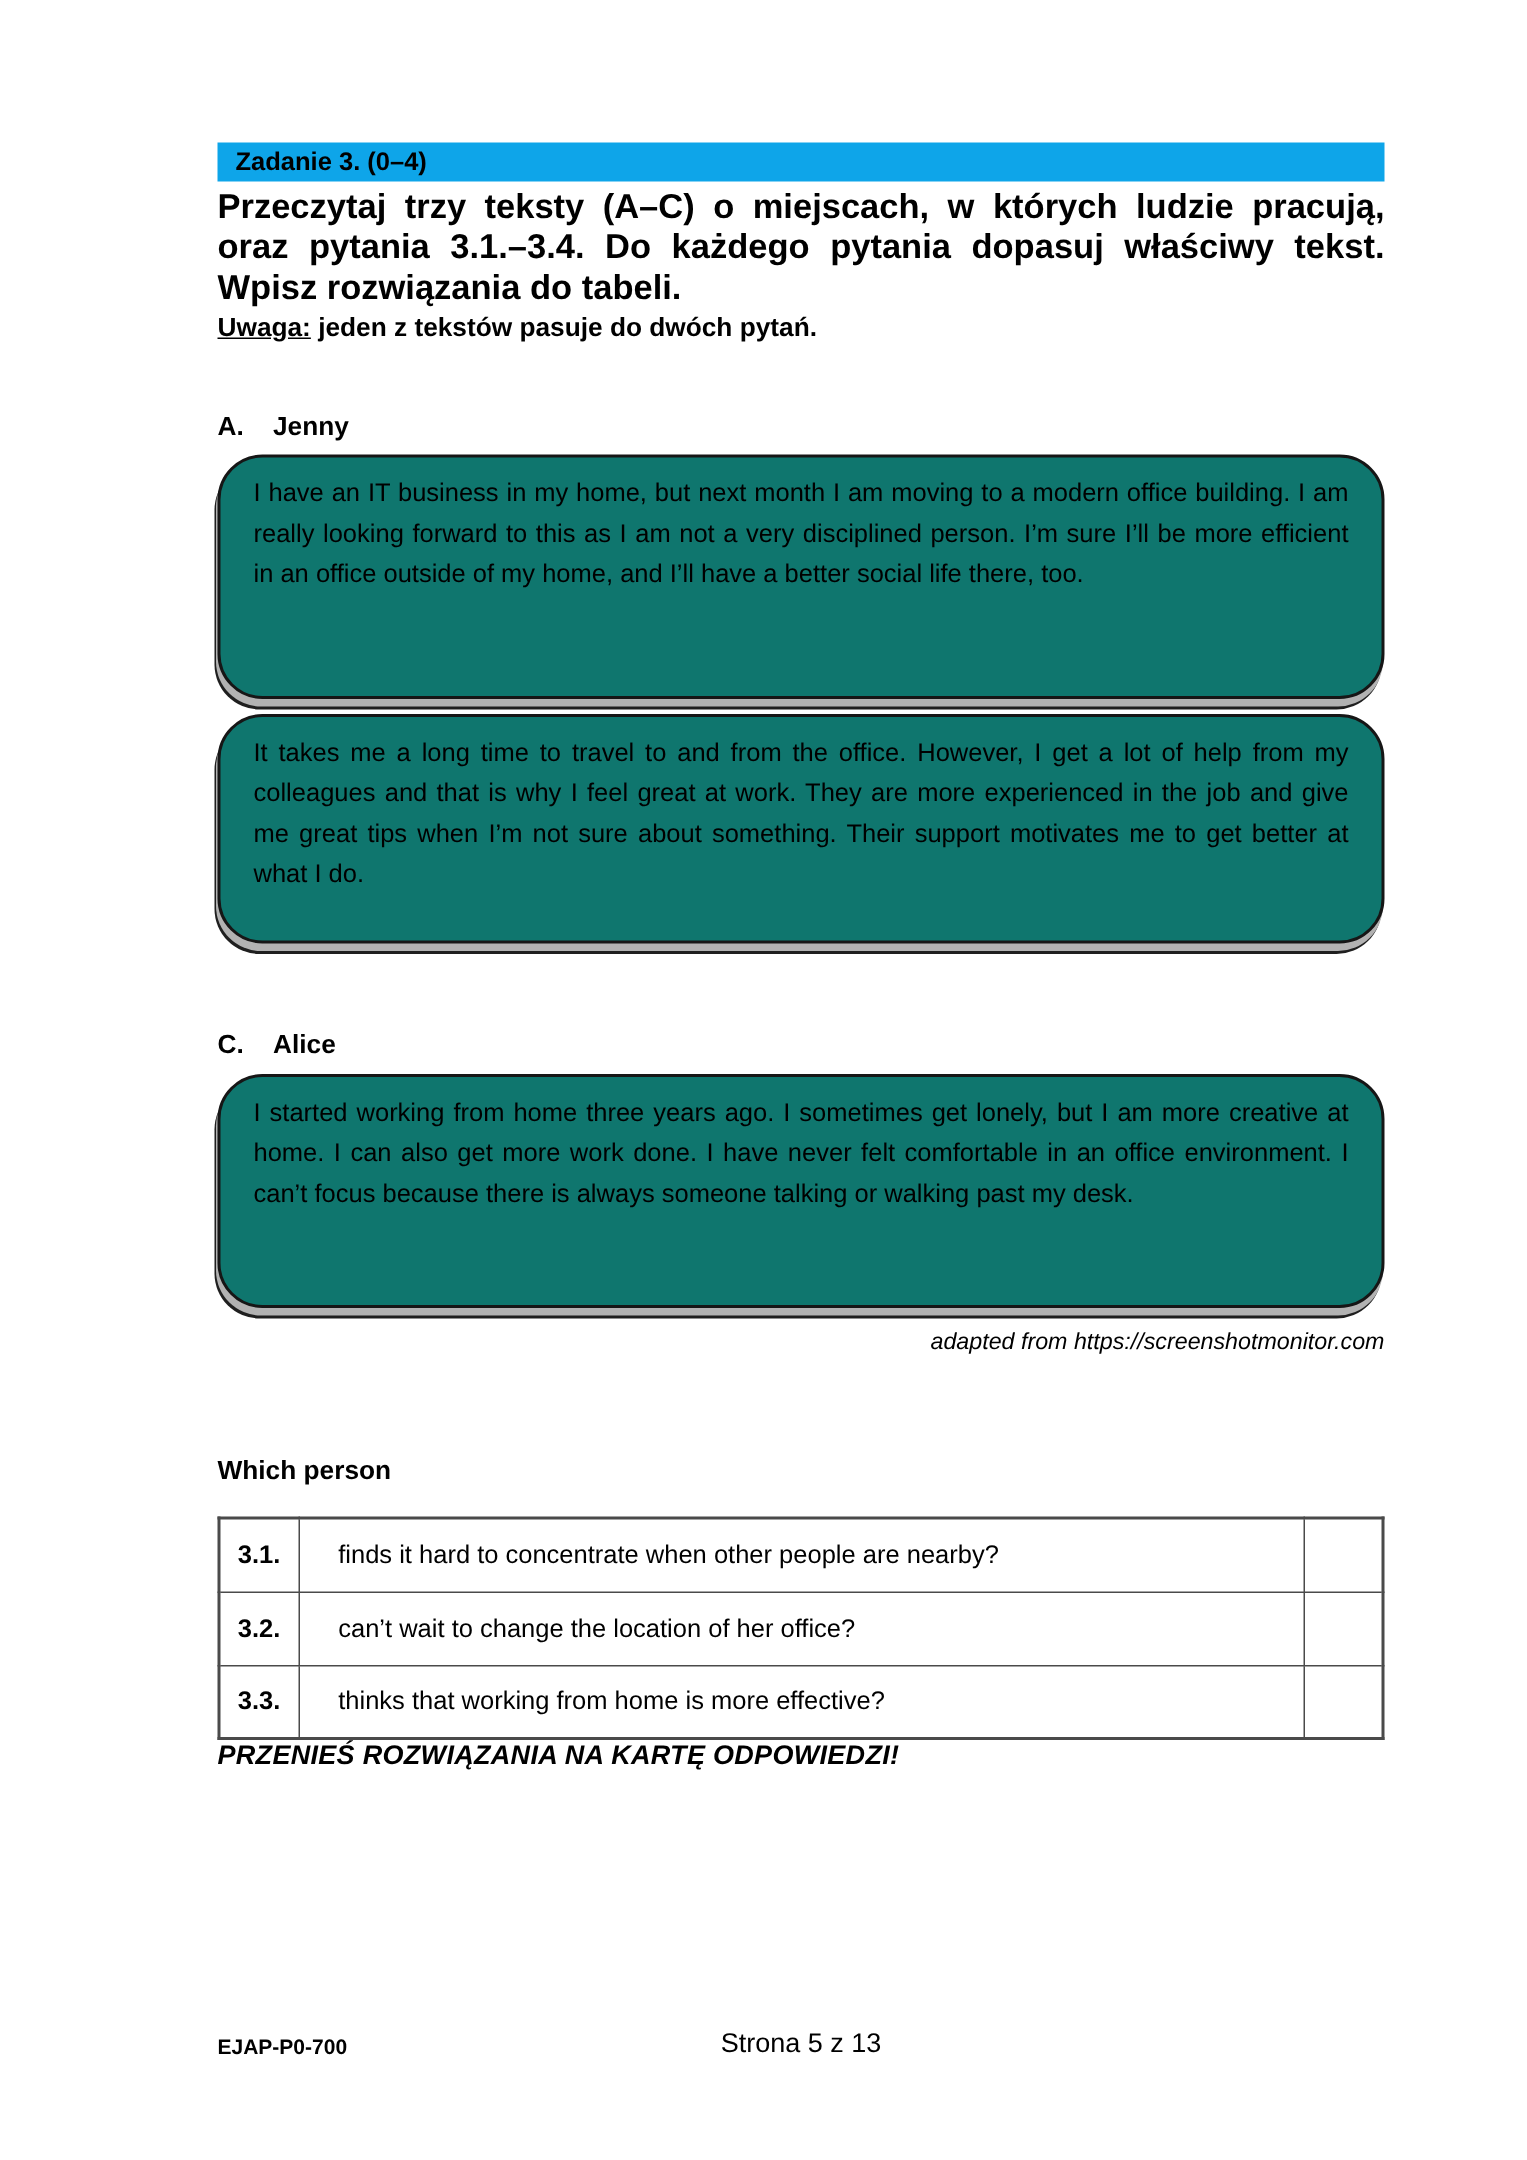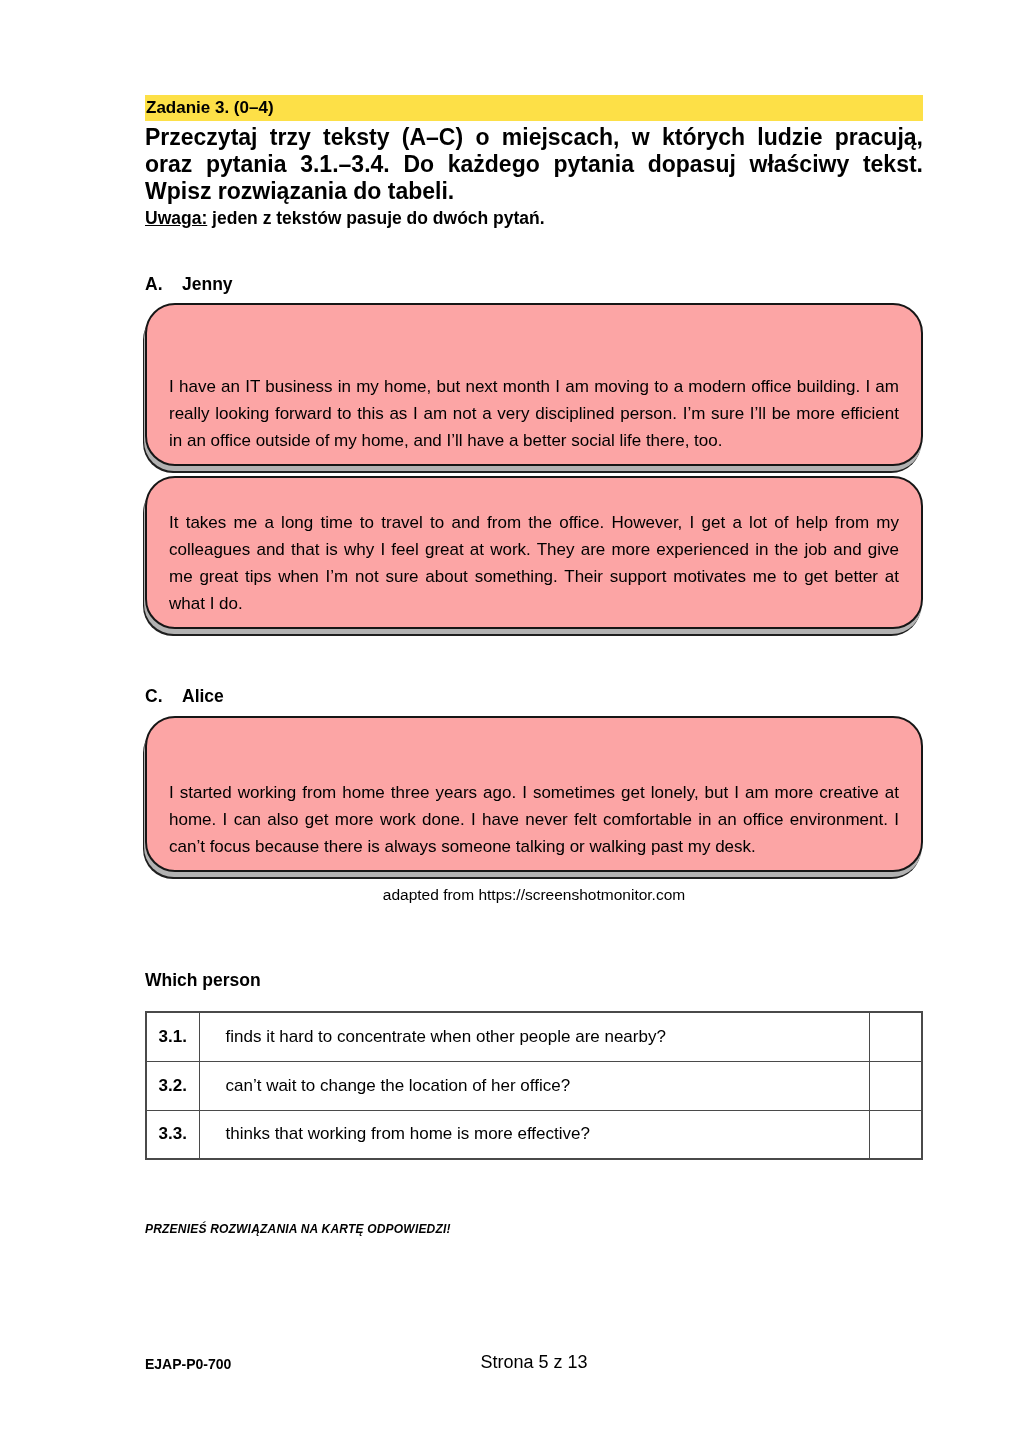--- a/index.html
+++ b/index.html
@@ -4,63 +4,63 @@
 <style>
   html,body{margin:0;padding:0;background:#ffffff;}
   body{
     width:1018px;height:1440px;position:relative;
     font-family:"Liberation Sans",sans-serif;color:#000;
     -webkit-font-smoothing:antialiased;
   }
   .content{position:absolute;left:145px;top:95px;width:778px;}
 
   .task-bar{
-    background:#fde047;height:26px;line-height:26px;
-    font-weight:bold;font-size:17px;padding-left:1px;box-sizing:border-box;
+    background:#0ea5e9;height:26px;line-height:26px;
+    font-weight:bold;font-size:17px;padding-left:12px;box-sizing:border-box;
   }
   .instructions{
     margin-top:3px;font-weight:bold;font-size:23px;line-height:27px;
     text-align:justify;
   }
   .note-line{font-weight:bold;font-size:17.5px;line-height:27px;}
   .note-label{text-decoration:underline;}
 
   .section-label{margin-top:42px;font-weight:bold;font-size:17.5px;line-height:20px;}
   .section-label .letter{display:inline-block;width:37px;}
 
   .speech-box{
-    margin-top:9px;background:#fca5a5;border:2px solid #161616;border-radius:30px;
+    margin-top:9px;background:#0f766e;border:2px solid #161616;border-radius:30px;
     box-shadow:-1px 5px 0 #b2b2b2,-2px 7px 0 #1f1f1f;
-    display:flex;align-items:flex-end;box-sizing:border-box;
+    display:flex;align-items:flex-start;box-sizing:border-box;
     padding:10px 22px;
   }
   .speech-box p{margin:0;font-size:17px;line-height:27px;text-align:justify;}
   .box-a{min-height:163px;}
   .box-b{min-height:153px;margin-top:10px;}
   .box-c{min-height:156px;margin-top:10px;}
   .sec-b{margin-top:48px;}
   .sec-c{margin-top:57px;}
 
-  .source{margin-top:14px;text-align:center;font-size:15.5px;}
+  .source{margin-top:14px;text-align:right;font-style:italic;font-size:15.5px;}
 
   .which-person{margin-top:66px;font-weight:bold;font-size:17.5px;}
 
   table.match-table{
     margin-top:20px;border-collapse:collapse;width:778px;table-layout:fixed;
   }
   table.match-table td{
     border:1.5px solid #4a4a4a;height:49px;box-sizing:border-box;
     font-size:17px;vertical-align:middle;
   }
   table.match-table{border:2px solid #4a4a4a;}
   td.num-cell{width:53px;text-align:center;font-weight:bold;}
   td.q-cell{padding-left:26px;}
   td.ans-cell{width:53px;}
 
-  .transfer{margin-top:62px;font-weight:bold;font-style:italic;font-size:12px;letter-spacing:.2px;}
+  .transfer{font-weight:bold;font-style:italic;font-size:18px;letter-spacing:.2px;}
 
   .footer{position:absolute;left:145px;top:1352px;width:778px;height:24px;}
   .footer .code{position:absolute;left:0;top:4px;font-size:14px;font-weight:bold;}
   .footer .page-num{position:absolute;left:0;right:0;text-align:center;top:0;font-size:18px;}
 </style>
 </head>
 <body>
 
 <div class="content">
 

